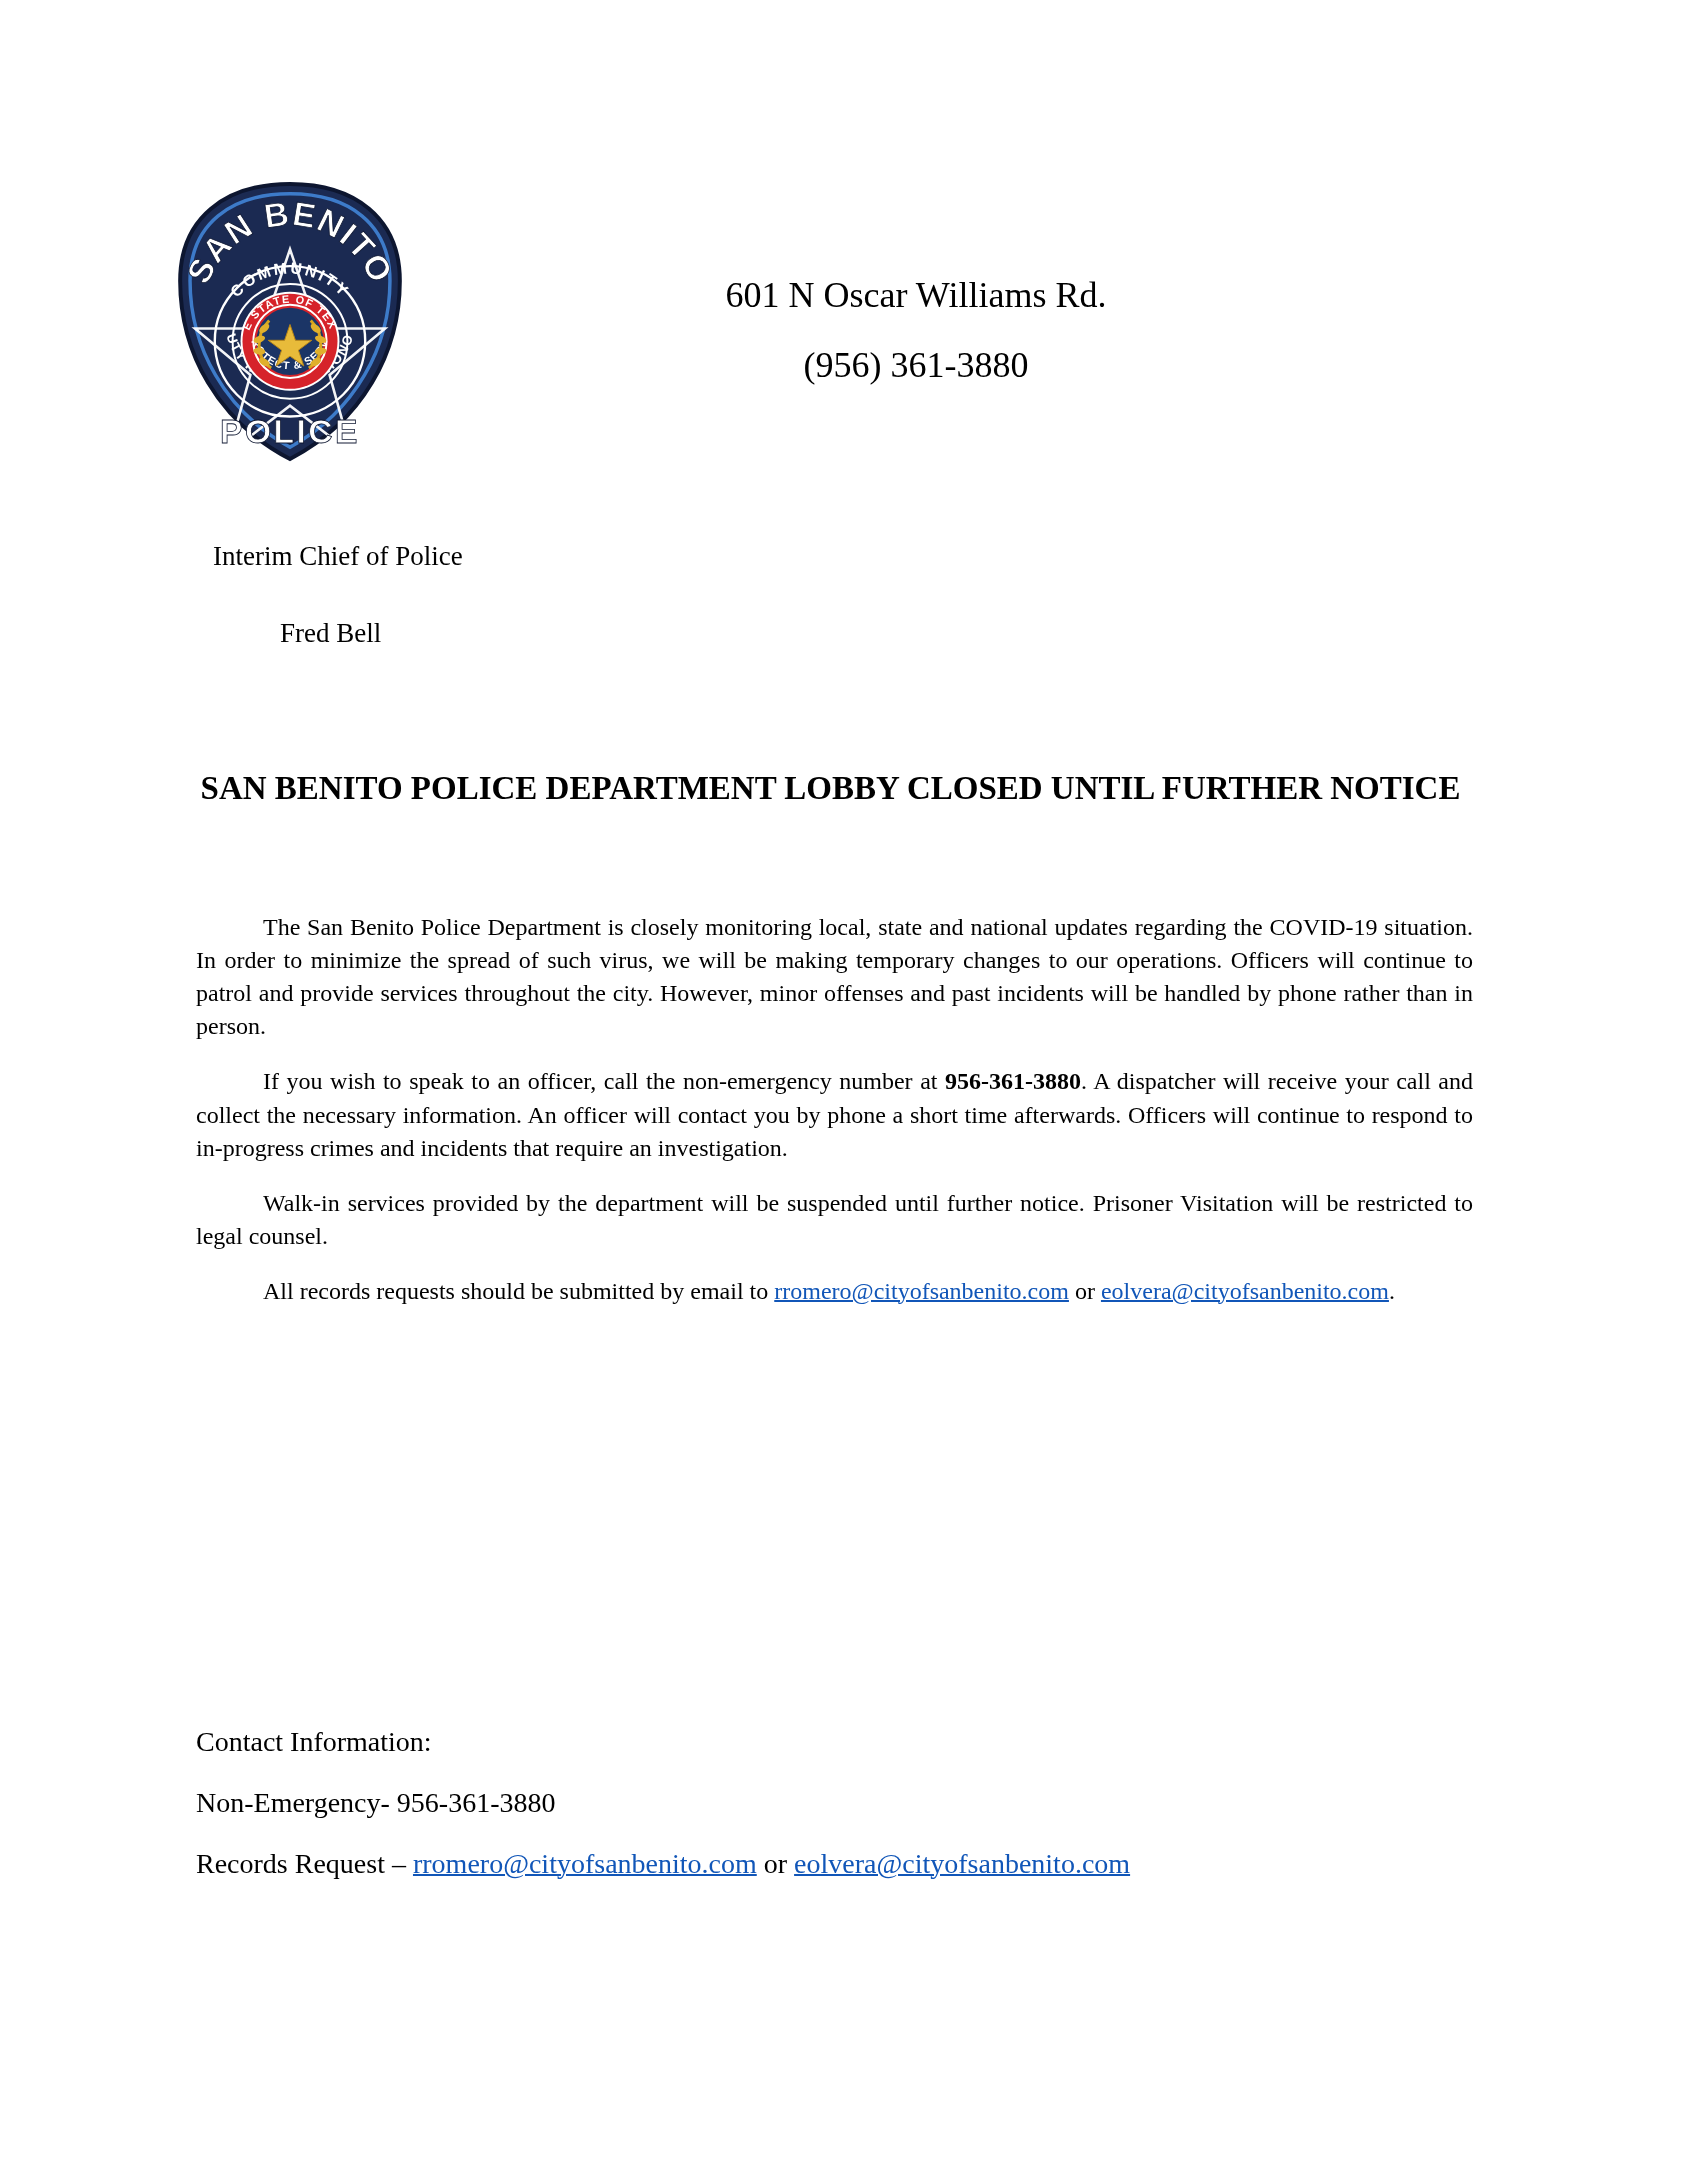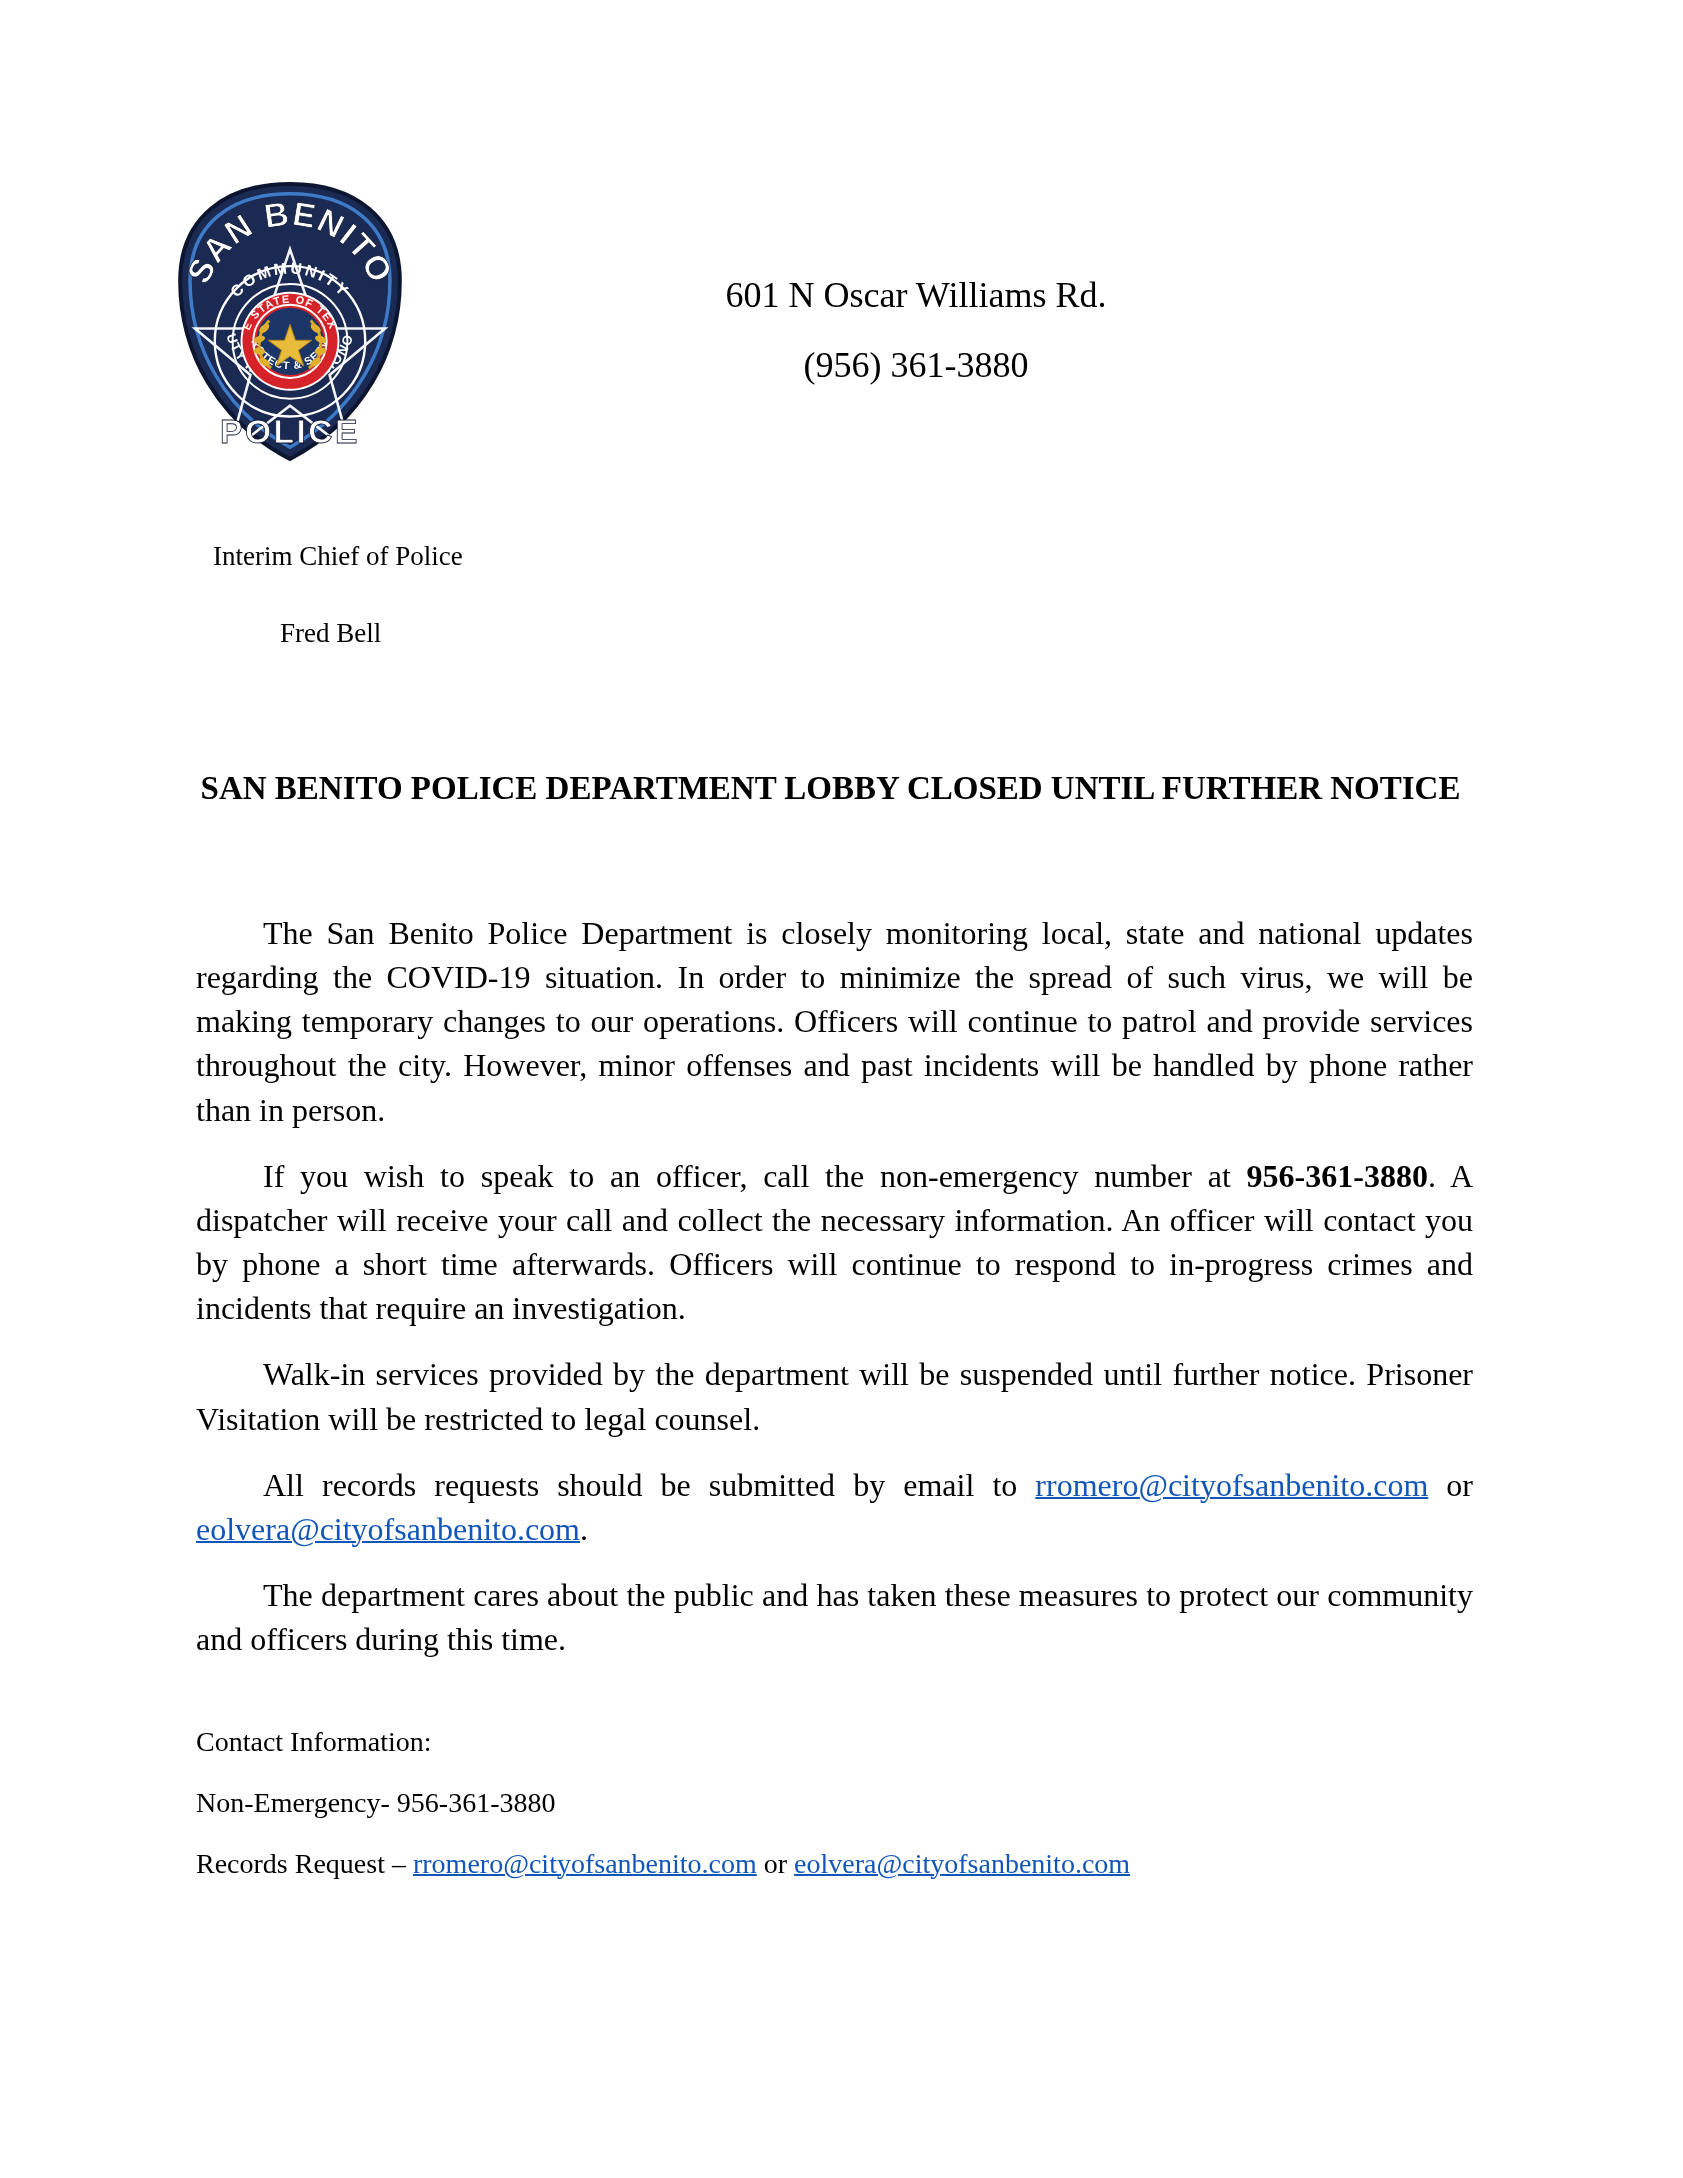--- a/index.html
+++ b/index.html
@@ -82,21 +82,21 @@
     font-size: 33px;
     line-height: 1.32;
   }
 
   
   .body-copy {
     position: absolute;
     left: 196px;
     top: 911px;
     width: 1277px;
-    font-size: 32px;
+    font-size: 24px;
     line-height: 1.38;
   }
 
   .body-copy p {
     margin: 0 0 22px 0;
     text-align: justify;
     text-indent: 67px;
   }
   .body-copy p:last-child { margin-bottom: 0; }
 
@@ -227,21 +227,20 @@
   <div class="body-copy">
 
     <p>The San Benito Police Department is closely monitoring local, state and national updates regarding the COVID-19 situation. In order to minimize the spread of such virus, we will be making temporary changes to our operations.  Officers will continue to patrol and provide services throughout the city.  However, minor offenses and past incidents will be handled by phone rather than in person.</p>
 
     <p><span>If you wish to speak to an officer, call the non-emergency number at </span><b>956-361-3880</b><span>.  A dispatcher will receive your call and collect the necessary information.  An officer will contact you by phone a short time afterwards.  Officers will continue to respond to in-progress crimes and incidents that require an investigation.</span></p>
 
     <p>Walk-in services provided by the department will be suspended until further notice. Prisoner Visitation will be restricted to legal counsel.</p>
 
     <p><span>All records requests should be submitted by email to </span><a class="maillink" href="#">rromero@cityofsanbenito.com</a><span> or </span><a class="maillink" href="#">eolvera@cityofsanbenito.com</a><span>.</span></p>
 
-    <p>The department cares about the public and has taken these measures to protect our community and officers during this time.</p>
   </div>
 
   <div class="contact-block">
     <div>Contact Information:</div>
     <div>Non-Emergency- 956-361-3880</div>
     <div><span>Records Request – </span><a class="maillink" href="#">rromero@cityofsanbenito.com</a><span> or </span><a class="maillink" href="#">eolvera@cityofsanbenito.com</a></div>
   </div>
 
 </div>
 

